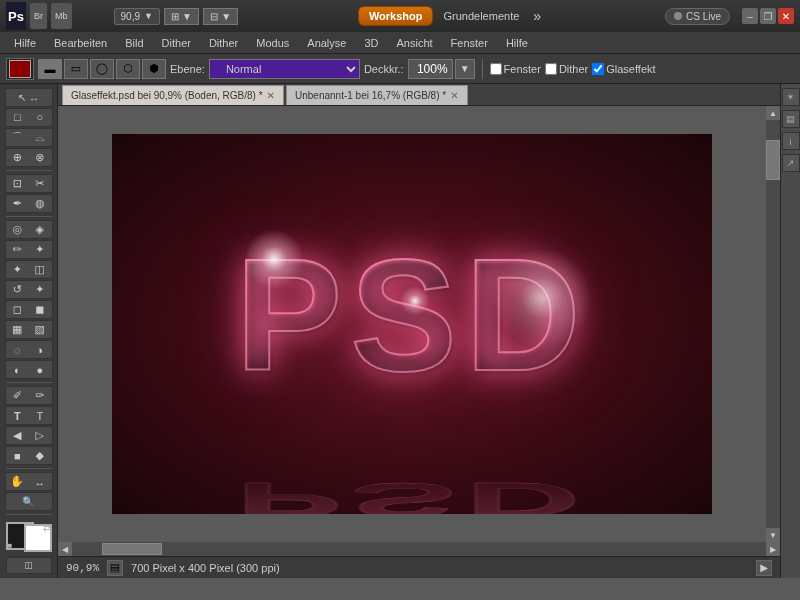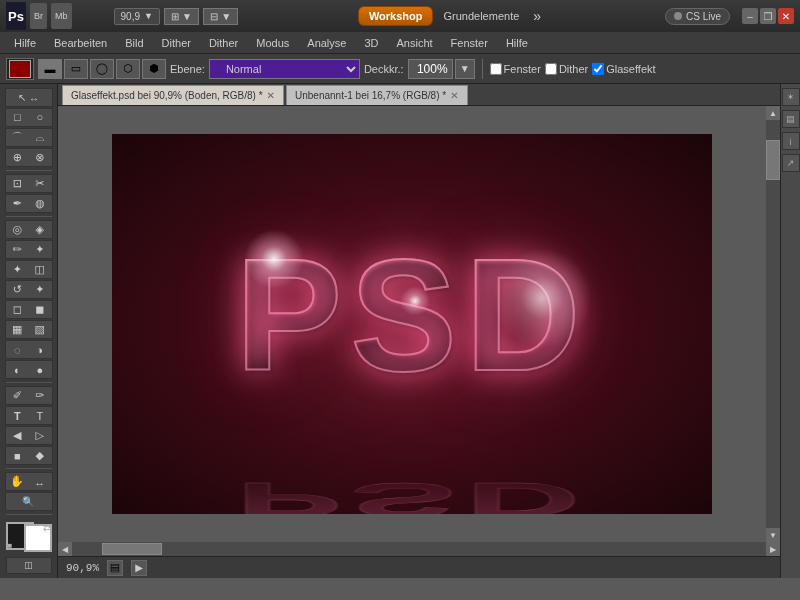--- a/index.html
+++ b/index.html
@@ -470,20 +470,21 @@
     <div style="display:flex;height:14px;background:#4a4a4a;">
       <div style="width:14px;height:14px;background:#666;display:flex;align-items:center;justify-content:center;font-size:8px;color:#ccc;">◀</div>
       <div style="width:60px;height:12px;background:#777;border:1px solid #888;margin:1px 30px;"></div>
       <div style="flex:1;"></div>
       <div style="width:14px;height:14px;background:#666;display:flex;align-items:center;justify-content:center;font-size:8px;color:#ccc;">▶</div>
     </div>
 
     <div id="statusbar">
       <span class="status-zoom">90,9%</span>
       <div class="status-icon">▤</div>
+      <span class="status-info">700 Pixel x 400 Pixel (300 ppi)</span>
       <div class="status-arrow">▶</div>
     </div>
   </div>
 
   <div id="right-panel">
     <div class="right-btn">✶</div>
     <div class="right-btn">▤</div>
     <div class="right-btn">ℹ</div>
     <div class="right-btn">↗</div>
   </div>

